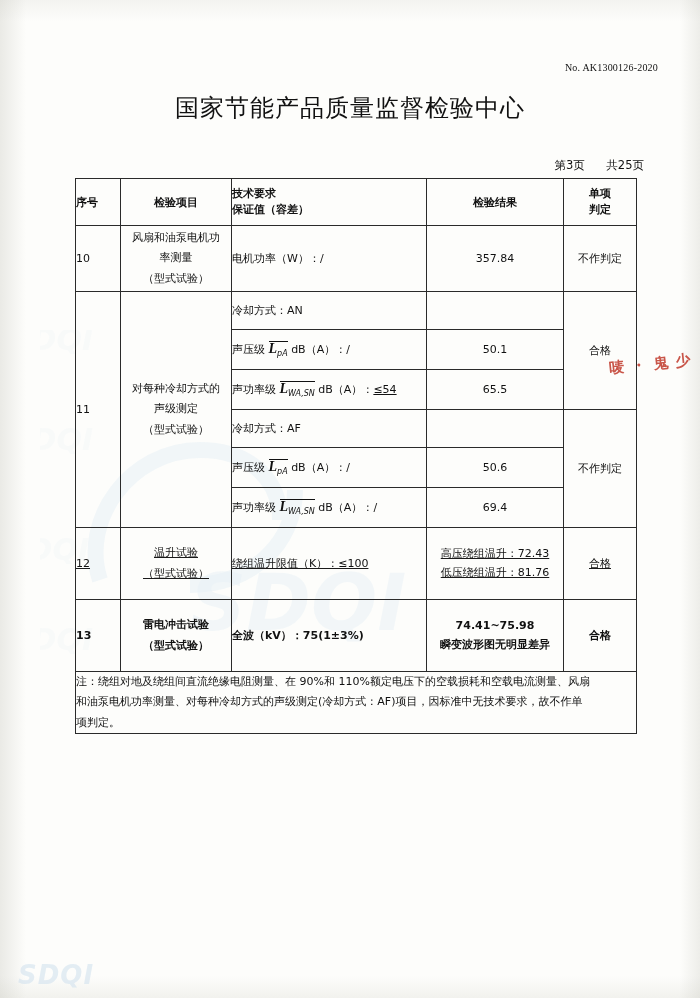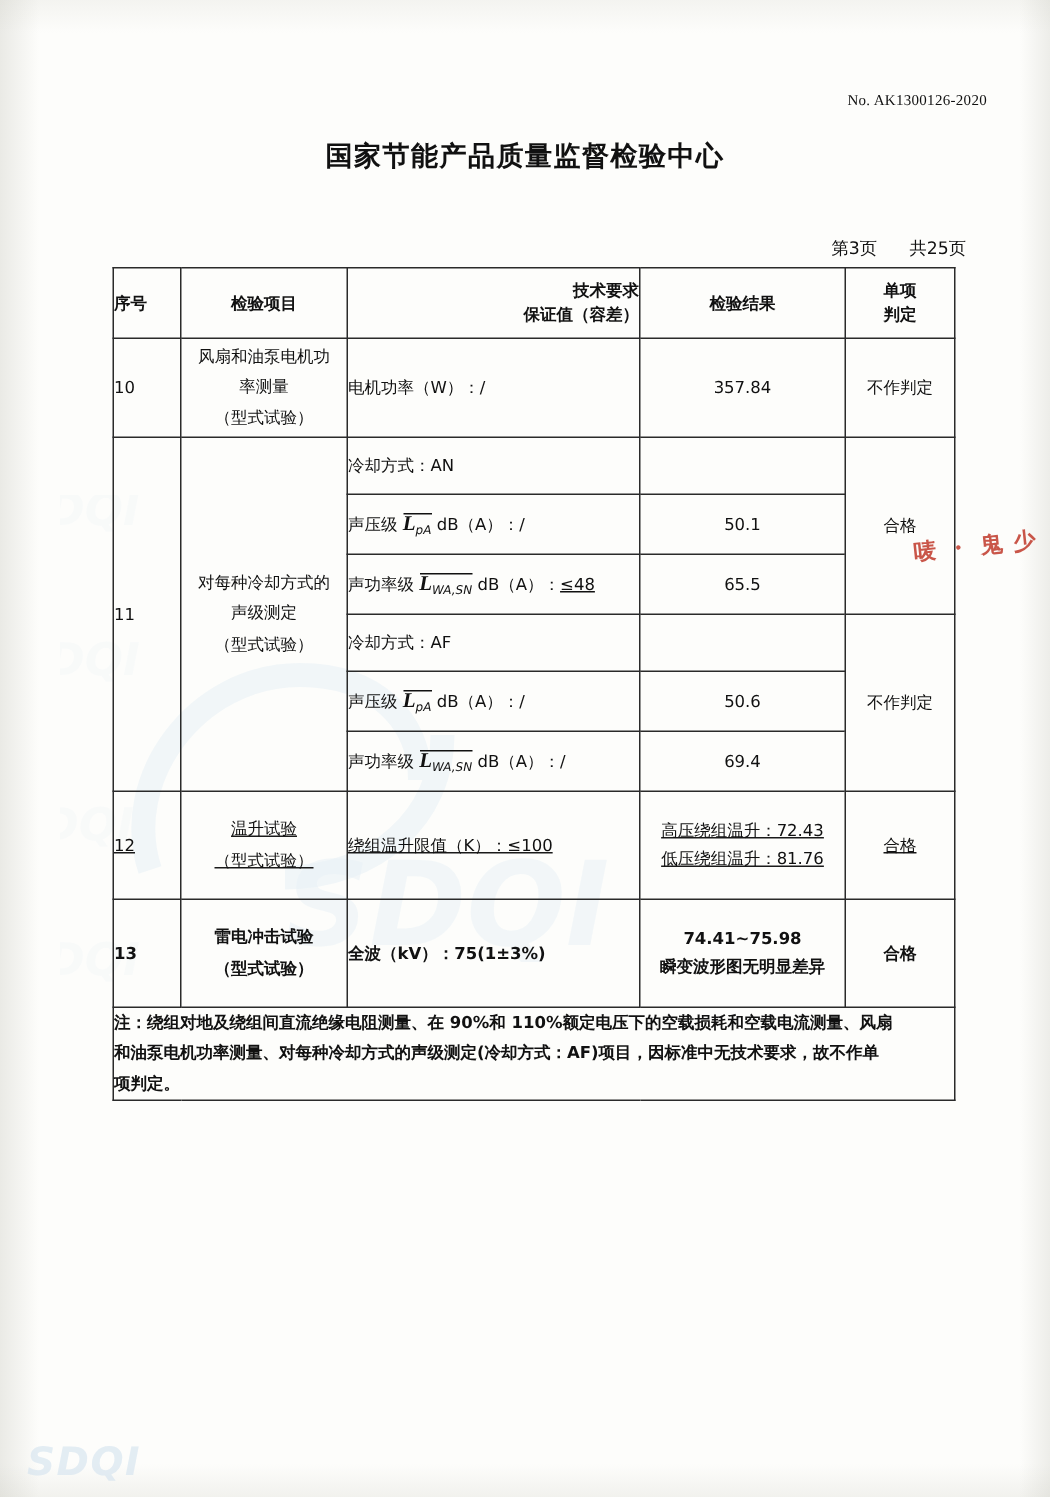--- a/index.html
+++ b/index.html
@@ -59,22 +59,22 @@
   }
   .title-center {
     position: absolute;
     left: 0;
     top: 92px;
     width: 700px;
     text-align: center;
   }
   .title-main {
     font-family: "DejaVu Sans", sans-serif;
-    font-weight: bold;
-    font-size: 18px;
+    font-weight: normal;
+    font-size: 24px;
     letter-spacing: 1px;
     color: #111;
   }
   .title-sub {
     margin-top: 10px;
     font-family: "DejaVu Sans", sans-serif;
     font-weight: bold;
     font-size: 21px;
     letter-spacing: 12px;
     color: #111;
@@ -116,21 +116,21 @@
     background: transparent;
   }
   .c-seq   { width: 44px;  text-align: left; }
   .c-item  { width: 110px; text-align: center; }
   .c-req   { width: 194px; }
   .c-res   { width: 136px; text-align: center; }
   .c-judge { width: 72px;  text-align: center; }
 
   thead td {
     height: 46px;
-    text-align: right;
+    text-align: left;
     font-weight: bold;
     font-size: 11.5px;
   }
   .th2 { line-height: 1.5; }
   .item-cell {
     line-height: 1.85;
     text-align: center;
     padding: 8px 4px;
   }
   .req-line {
@@ -158,21 +158,20 @@
     font-style: italic;
     font-size: 14px;
     font-weight: bold;
   }
 
   .note-cell {
     padding: 9px 12px 14px 12px;
     line-height: 1.85;
     font-size: 11px;
     text-align: justify;
-    font-weight: bold;
   }
 
   
   .stamp {
     position: absolute;
     right: 8px;
     top: 352px;
     color: #c0392b;
     font-family: "DejaVu Sans", sans-serif;
     font-size: 15px;
@@ -281,21 +280,21 @@
           <span>声压级</span>
           <span class="ovl"><span class="big-l">L</span><span class="sub-i">pA</span></span>
           <span>dB（A）：</span><span>/</span>
         </td>
         <td class="c-res">50.1</td>
       </tr>
       <tr style="height:40px;">
         <td class="c-req req-line">
           <span>声功率级</span>
           <span class="ovl"><span class="big-l">L</span><span class="sub-i">WA,SN</span></span>
-          <span>dB（A）：</span><span class="u-line">≤48</span>
+          <span>dB（A）：</span><span class="u-line">≤54</span>
         </td>
         <td class="c-res">65.5</td>
       </tr>
 
       <tr style="height:38px;">
         <td class="c-req req-line">
           <span>冷却方式：</span><span>AF</span>
         </td>
         <td class="c-res"></td>
         <td class="c-judge" rowspan="3">不作判定</td>

